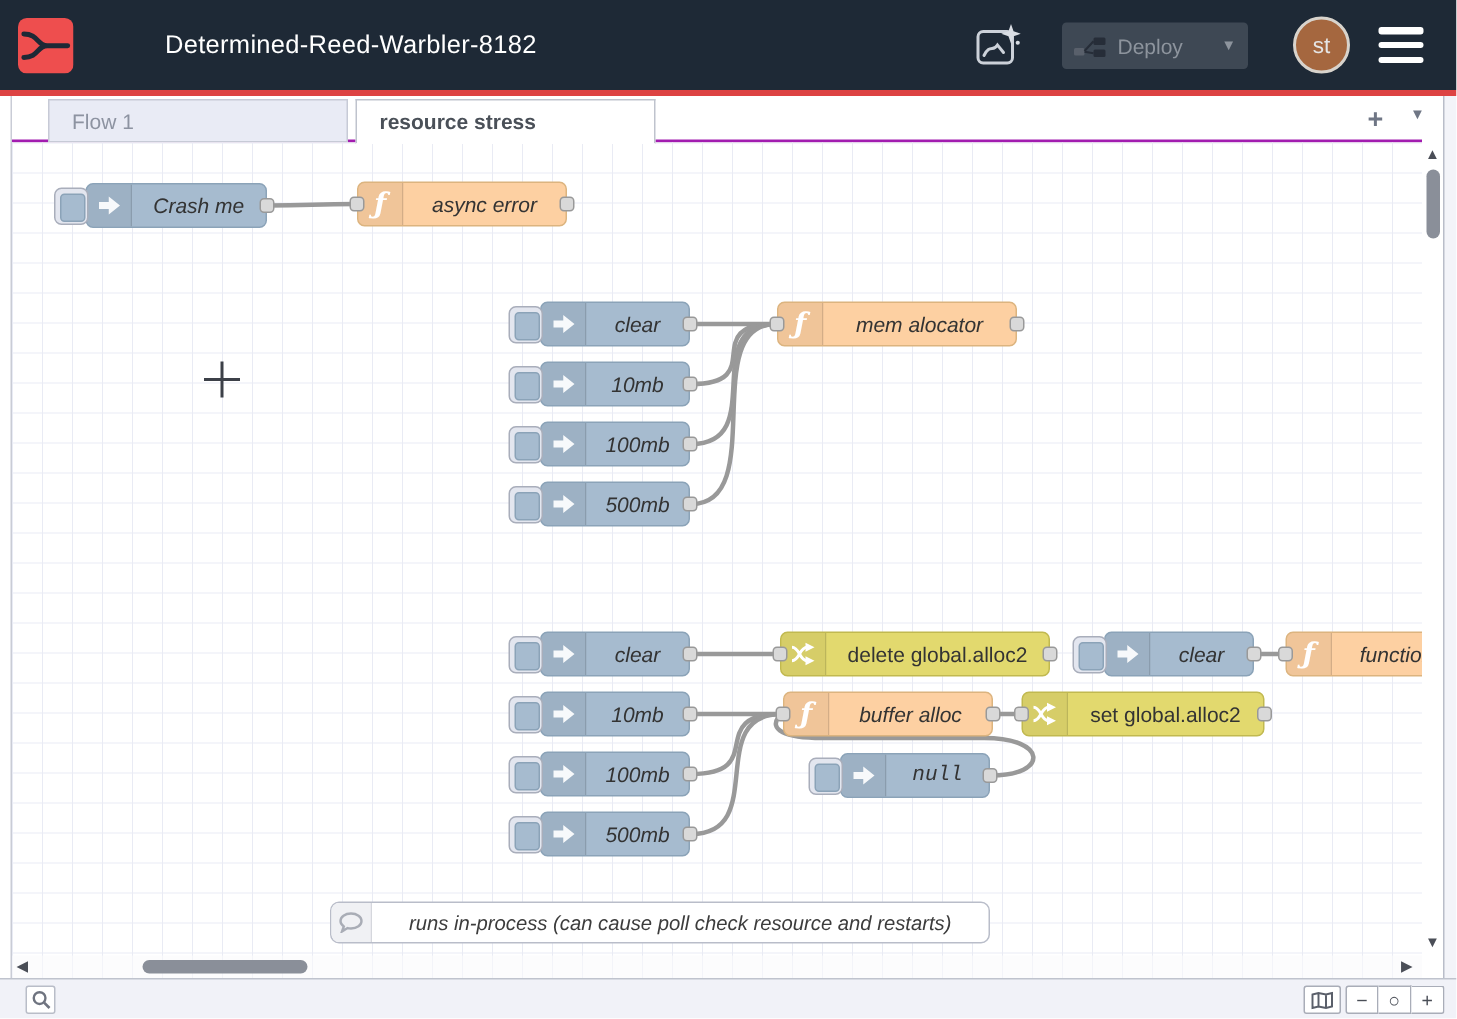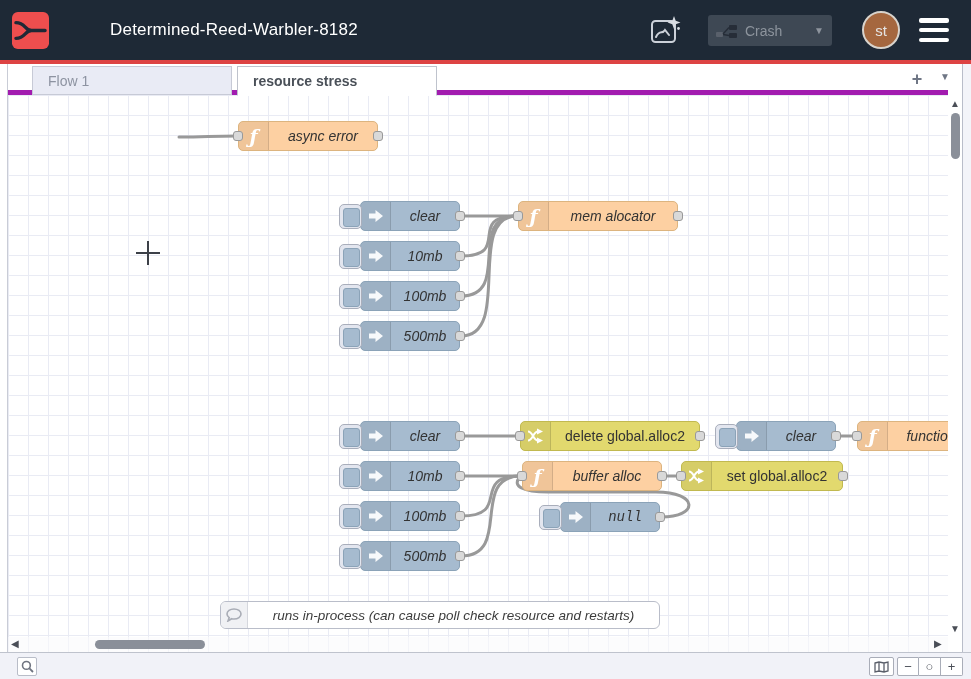--- a/index.html
+++ b/index.html
@@ -13,21 +13,21 @@
   .ai-btn { position:absolute; left:647px; top:13px; width:35px; height:35px; display:flex; align-items:center; justify-content:center; cursor:pointer; }
   .deploy-btn { position:absolute; left:708px; top:15px; width:124px; height:31px; background:#3e4854; border-radius:3px; display:flex; align-items:center; padding:0 8px; }
   .deploy-label { color:#8d949d; font-size:14px; margin-left:7px; }
   .deploy-caret { margin-left:auto; color:#8d949d; font-size:10px; padding-left:8px; }
   .avatar { position:absolute; left:862px; top:11px; width:38px; height:38px; border-radius:50%; background:#a5673f; border:2px solid #d8d3cc; color:#e5e5e5; font-size:15px; display:flex; align-items:center; justify-content:center; }
   .hamburger { position:absolute; left:919px; top:18px; width:30px; height:24px; display:flex; flex-direction:column; justify-content:space-between; cursor:pointer; }
   .hamburger span { display:block; width:30px; height:4.5px; background:#fff; border-radius:2px; }
   .red-line { position:absolute; left:0; top:60px; width:971px; height:4px; background:#dd4343; }
 
   
-  .tabbar { position:absolute; left:8px; top:64px; width:940px; height:31px; background:#fff; border-bottom:5px solid #a21caf; }
+  .tabbar { position:absolute; left:8px; top:64px; width:940px; height:31px; background:#fff; border-bottom:2px solid #a21caf; }
   .tab { position:absolute; top:2px; height:29px; width:200px; display:flex; align-items:center; padding-left:15px; font-size:14px; cursor:pointer; }
   .tab.inactive { left:24px; background:#e9ebf5; border:1px solid #c7cad6; color:#8d93a1; }
   .tab.active { left:229px; background:#fff; border:1px solid #bfc3cd; border-bottom:1px solid #fff; height:30px; color:#4a5058; font-weight:bold; z-index:2; }
   .tab-add { position:absolute; left:898px; top:4px; width:22px; height:22px; color:#6f7685; font-size:18px; font-weight:bold; text-align:center; line-height:22px; cursor:pointer; }
   .tab-menu { position:absolute; left:929px; top:7px; width:16px; height:16px; color:#6f7685; font-size:10px; text-align:center; cursor:pointer; }
 
   
   .left-strip { position:absolute; left:0; top:64px; width:8px; height:588px; background:#fff; border-right:1px solid #c9ccd6; }
   .right-strip { position:absolute; left:962px; top:64px; width:9px; height:588px; background:#f3f4f9; border-left:1px solid #b9bdc9; }
 
@@ -96,21 +96,21 @@
       </svg>
     </div>
 
     <div class="deploy-btn">
       <svg width="22" height="14" viewBox="0 0 22 14">
         <rect x="0" y="8" width="7" height="5" rx="1" fill="#59606b"></rect>
         <rect x="13" y="1" width="8" height="5" rx="1" fill="#262d38"></rect>
         <rect x="13" y="9" width="8" height="5" rx="1" fill="#262d38"></rect>
         <path d="M7 10 L13 3.5 M7 10.5 L13 11.5" stroke="#262d38" stroke-width="1.4"></path>
       </svg>
-      <span class="deploy-label">Crash</span>
+      <span class="deploy-label">Deploy</span>
       <span class="deploy-caret">▼</span>
     </div>
 
     <div class="avatar">
       <span>st</span>
     </div>
 
     <div class="hamburger">
       <span></span>
         <span></span>
@@ -145,20 +145,30 @@
         <path d="M453,341 C481,341 483,341 511,341"></path>
         <path d="M453,381 C483,381 483,381 513,381"></path>
         <path d="M453,421 C505,421 461,381 513,381"></path>
         <path d="M453,461 C505,461 461,381 513,381"></path>
         <path d="M653,381 C660,381 665,381 672,381"></path>
         <path d="M653,422 C691,422 691,397 648,397 L540,397 C514,397 505,391 511,383"></path>
         <path d="M829,341 C836,341 841,341 848,341"></path>
       </g>
     </svg>
 
+    <div class="node inject" style="left:49px;top:27px;width:121px;">
+      <span class="inject-btn"></span>
+      <div class="icon-sec">
+        <svg width="16" height="14" viewBox="0 0 16 14">
+            <path d="M1,4.6 H7.5 V1 L15,7 L7.5,13 V9.4 H1 Z" fill="rgba(255,255,255,.92)"></path>
+          </svg>
+      </div>
+      <div class="lbl it">Crash me</div>
+      <span class="port out"></span>
+    </div>
 
     <div class="node function" style="left:230px;top:26px;width:140px;">
       <div class="icon-sec">
           <span class="fn-glyph">ƒ</span>
         </div>
       <div class="lbl it">async error</div>
       <span class="port in"></span>
       <span class="port out"></span>
     </div>
 

